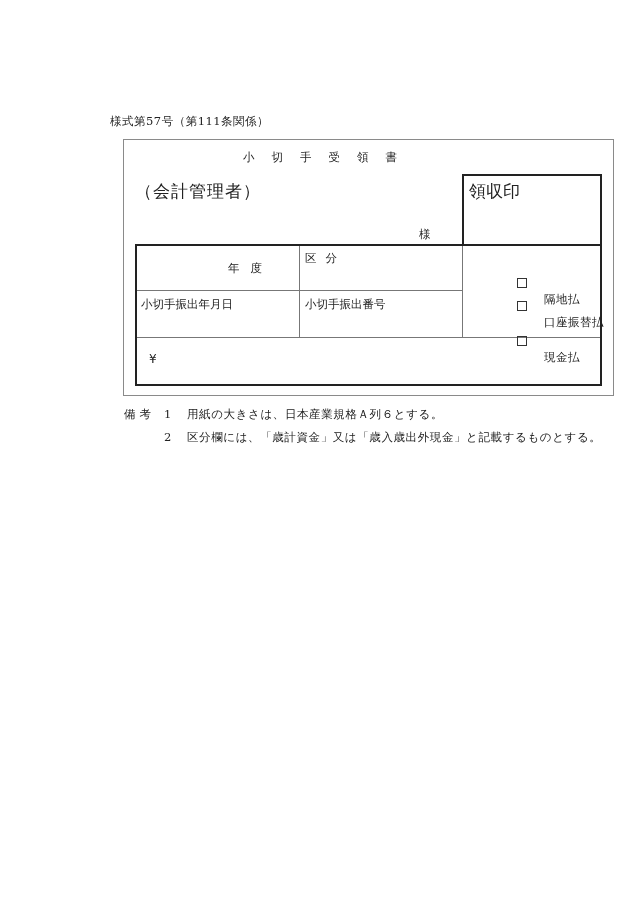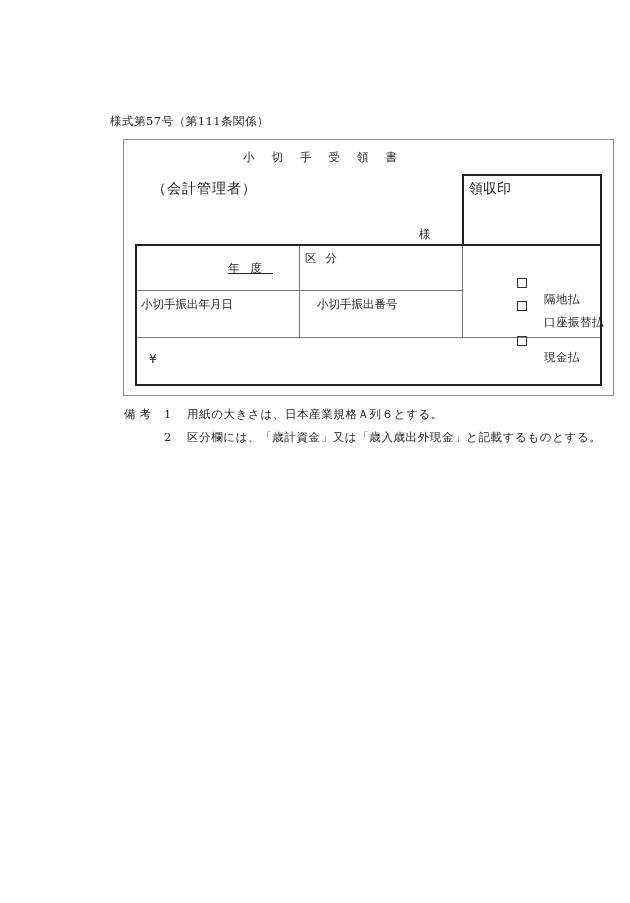--- a/index.html
+++ b/index.html
@@ -34,40 +34,40 @@
       left: 75px; top: 102px;
       width: 394px;
       text-align: center;
       font-size: 11.5px;
       letter-spacing: 17px;
       padding-left: 17px;
       white-space: nowrap;
     }
 
     .payer-label {
-      left: 104px; top: 132px;
-      font-size: 14px;
+      left: 87px; top: 132px;
+      font-size: 17px;
       letter-spacing: 1px;
       white-space: nowrap;
     }
 
     .honorific {
       left: 371px; top: 179px;
       font-size: 11.5px;
     }
 
     .seal-box {
       left: 414px; top: 126px;
       width: 140px; height: 72px;
       border: 2px solid #222222;
       border-bottom: none;
     }
     .seal-label {
       left: 421px; top: 132px;
-      font-size: 14px;
+      font-size: 17px;
       white-space: nowrap;
     }
 
     .main-table {
       left: 87px; top: 196px;
       width: 467px; height: 142px;
       border: 2px solid #222222;
     }
     .hline {
       height: 1px;
@@ -79,31 +79,30 @@
     }
 
     .cell-text {
       font-size: 11.5px;
       white-space: nowrap;
     }
 
     .fy-label {
       left: 180px; top: 213px;
       letter-spacing: 11px;
-      text-decoration: underline;
     }
     .category-label {
       left: 257px; top: 203px;
       letter-spacing: 9px;
     }
     .issue-date-label {
       left: 93px; top: 249px;
     }
     .check-number-label {
-      left: 269px; top: 249px;
+      left: 257px; top: 249px;
     }
 
     .payment-option {
       left: 421px;
       font-size: 11.5px;
       white-space: nowrap;
       letter-spacing: 0.5px;
       padding-left: 32px;
     }
     .payment-option .box {

